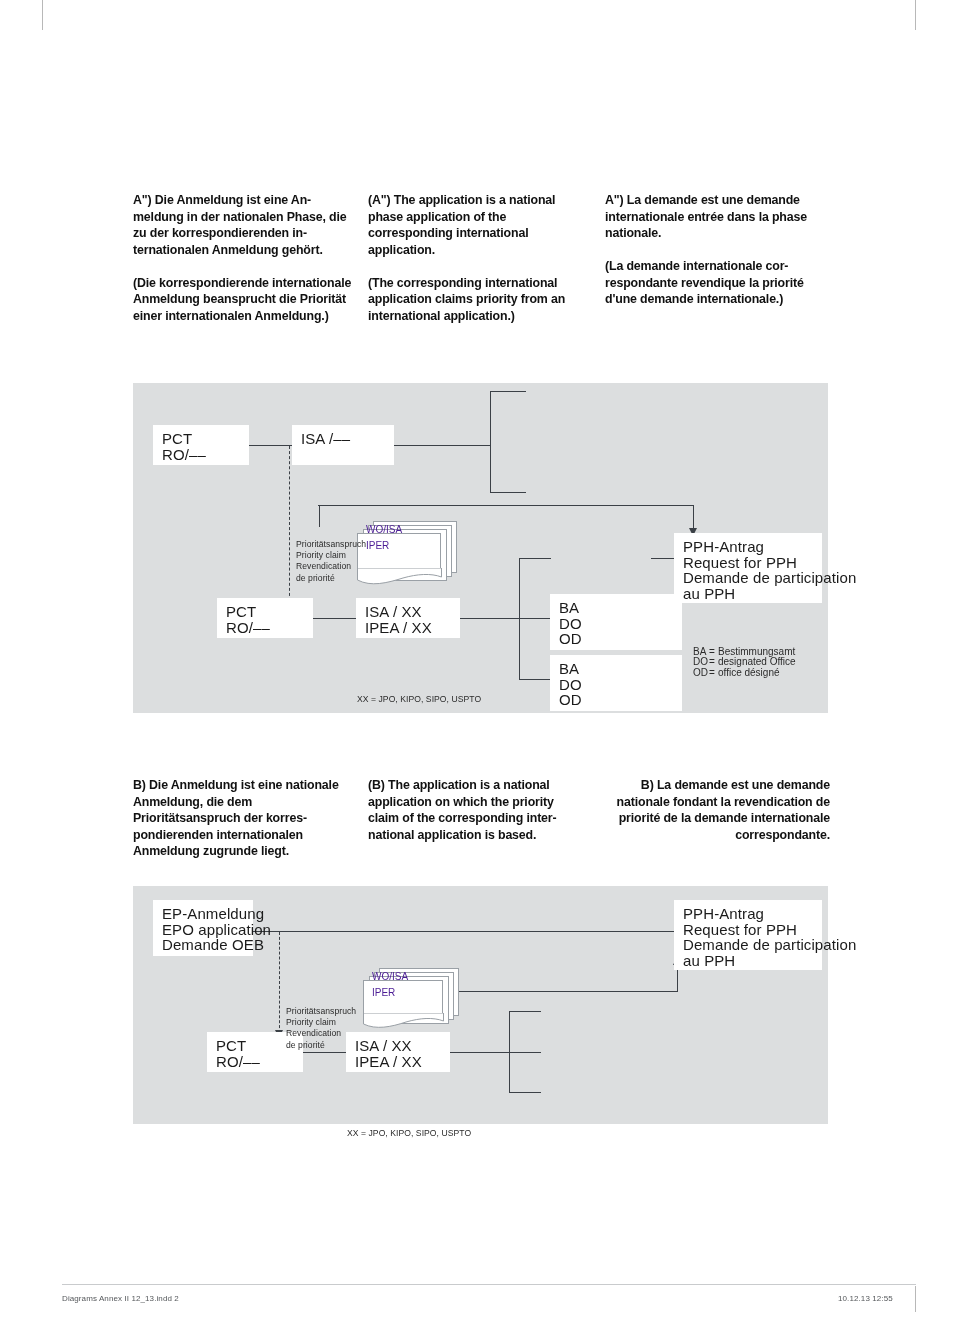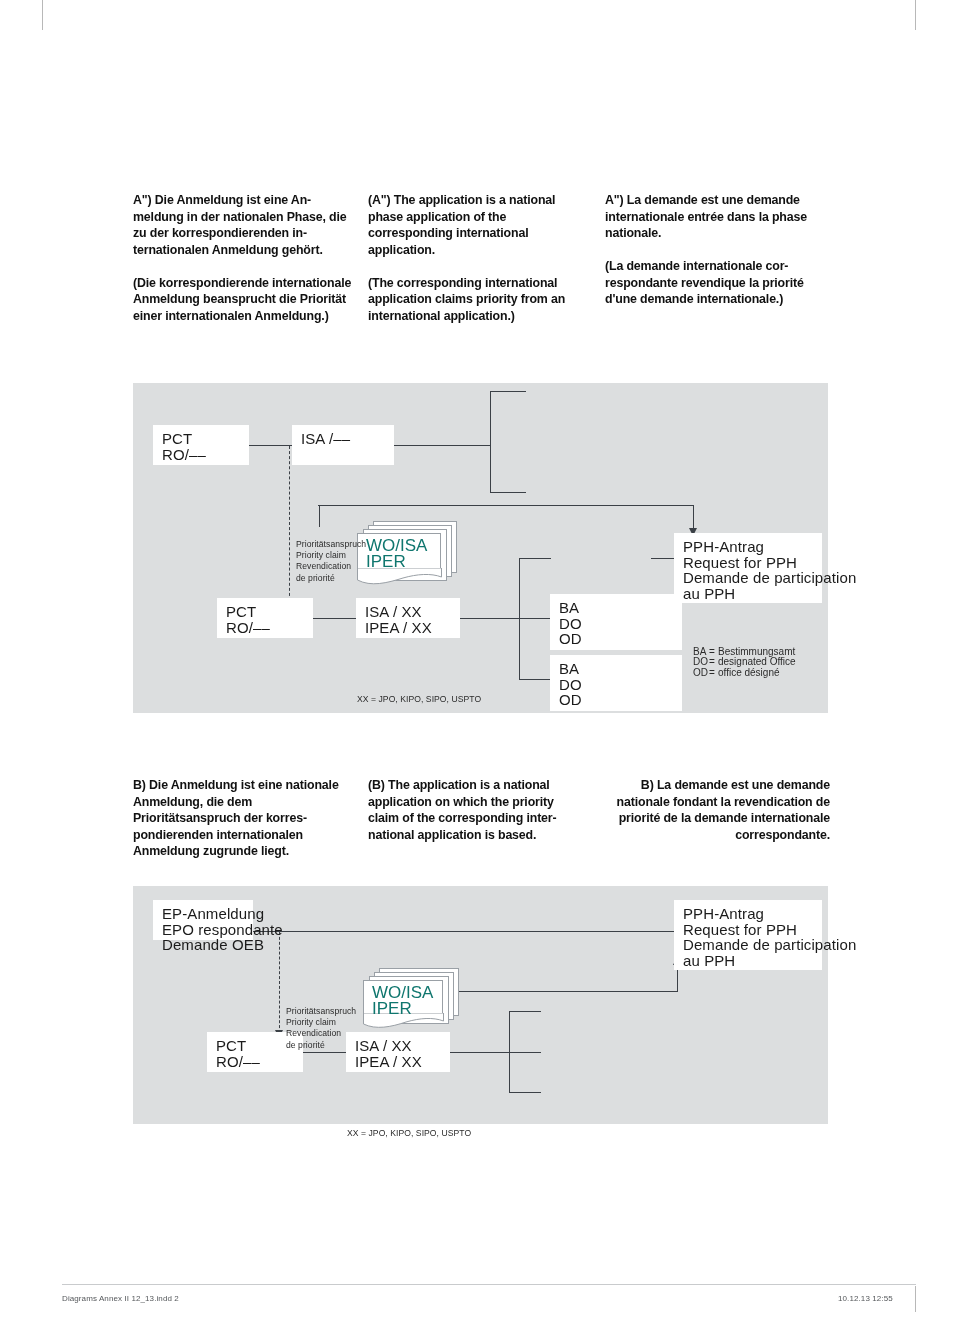--- a/index.html
+++ b/index.html
@@ -102,22 +102,22 @@
   }
   .docstack .front{
     position:absolute;left:0;top:10px;
     background:#ffffff;
     border:1px solid #9aa0a6;
     box-sizing:border-box;
     border-bottom:none;
   }
   .docstack .wave{position:absolute;left:0;}
   .docstack .dlabel{
-    position:absolute;left:9px;top:17px;
-    font-size:17px;line-height:15.5px;color:#0f766e;
+    position:absolute;left:9px;top:1px;
+    font-size:10px;line-height:15.5px;color:#4c1d95;
     z-index:3;
   }
   .docstack .dlabel .ln{display:block;white-space:nowrap;}
 
   
   .footer-text{
     position:absolute;
     font-size:8px;
     color:#55585b;
     letter-spacing:0.1px;
@@ -276,23 +276,23 @@
   <div class="arrow-up" style="left:540px;top:71px;"></div>
 
   <div class="ln-h" style="left:168px;top:166px;width:46px;"></div>
 
   <div class="ln-h" style="left:315px;top:166px;width:62px;"></div>
   <div class="ln-v" style="left:376px;top:125px;height:82px;"></div>
   <div class="ln-h" style="left:376px;top:125px;width:32px;"></div>
   <div class="ln-h" style="left:376px;top:166px;width:32px;"></div>
   <div class="ln-h" style="left:376px;top:206px;width:32px;"></div>
 
-  <div class="box" style="left:20px;top:14px;width:100px;height:40px;">
+  <div class="box" style="left:20px;top:14px;width:100px;height:56px;">
     <span class="ln">EP-Anmeldung</span>
-    <span class="ln">EPO respondante</span>
+    <span class="ln">EPO application</span>
     <span class="ln">Demande OEB</span>
   </div>
 
   <div class="caption" style="left:153px;top:76px;">
     <span class="ln">Prioritätsanspruch</span>
     <span class="ln">Priority claim</span>
     <span class="ln">Revendication</span>
     <span class="ln">de priorité</span>
   </div>
 

